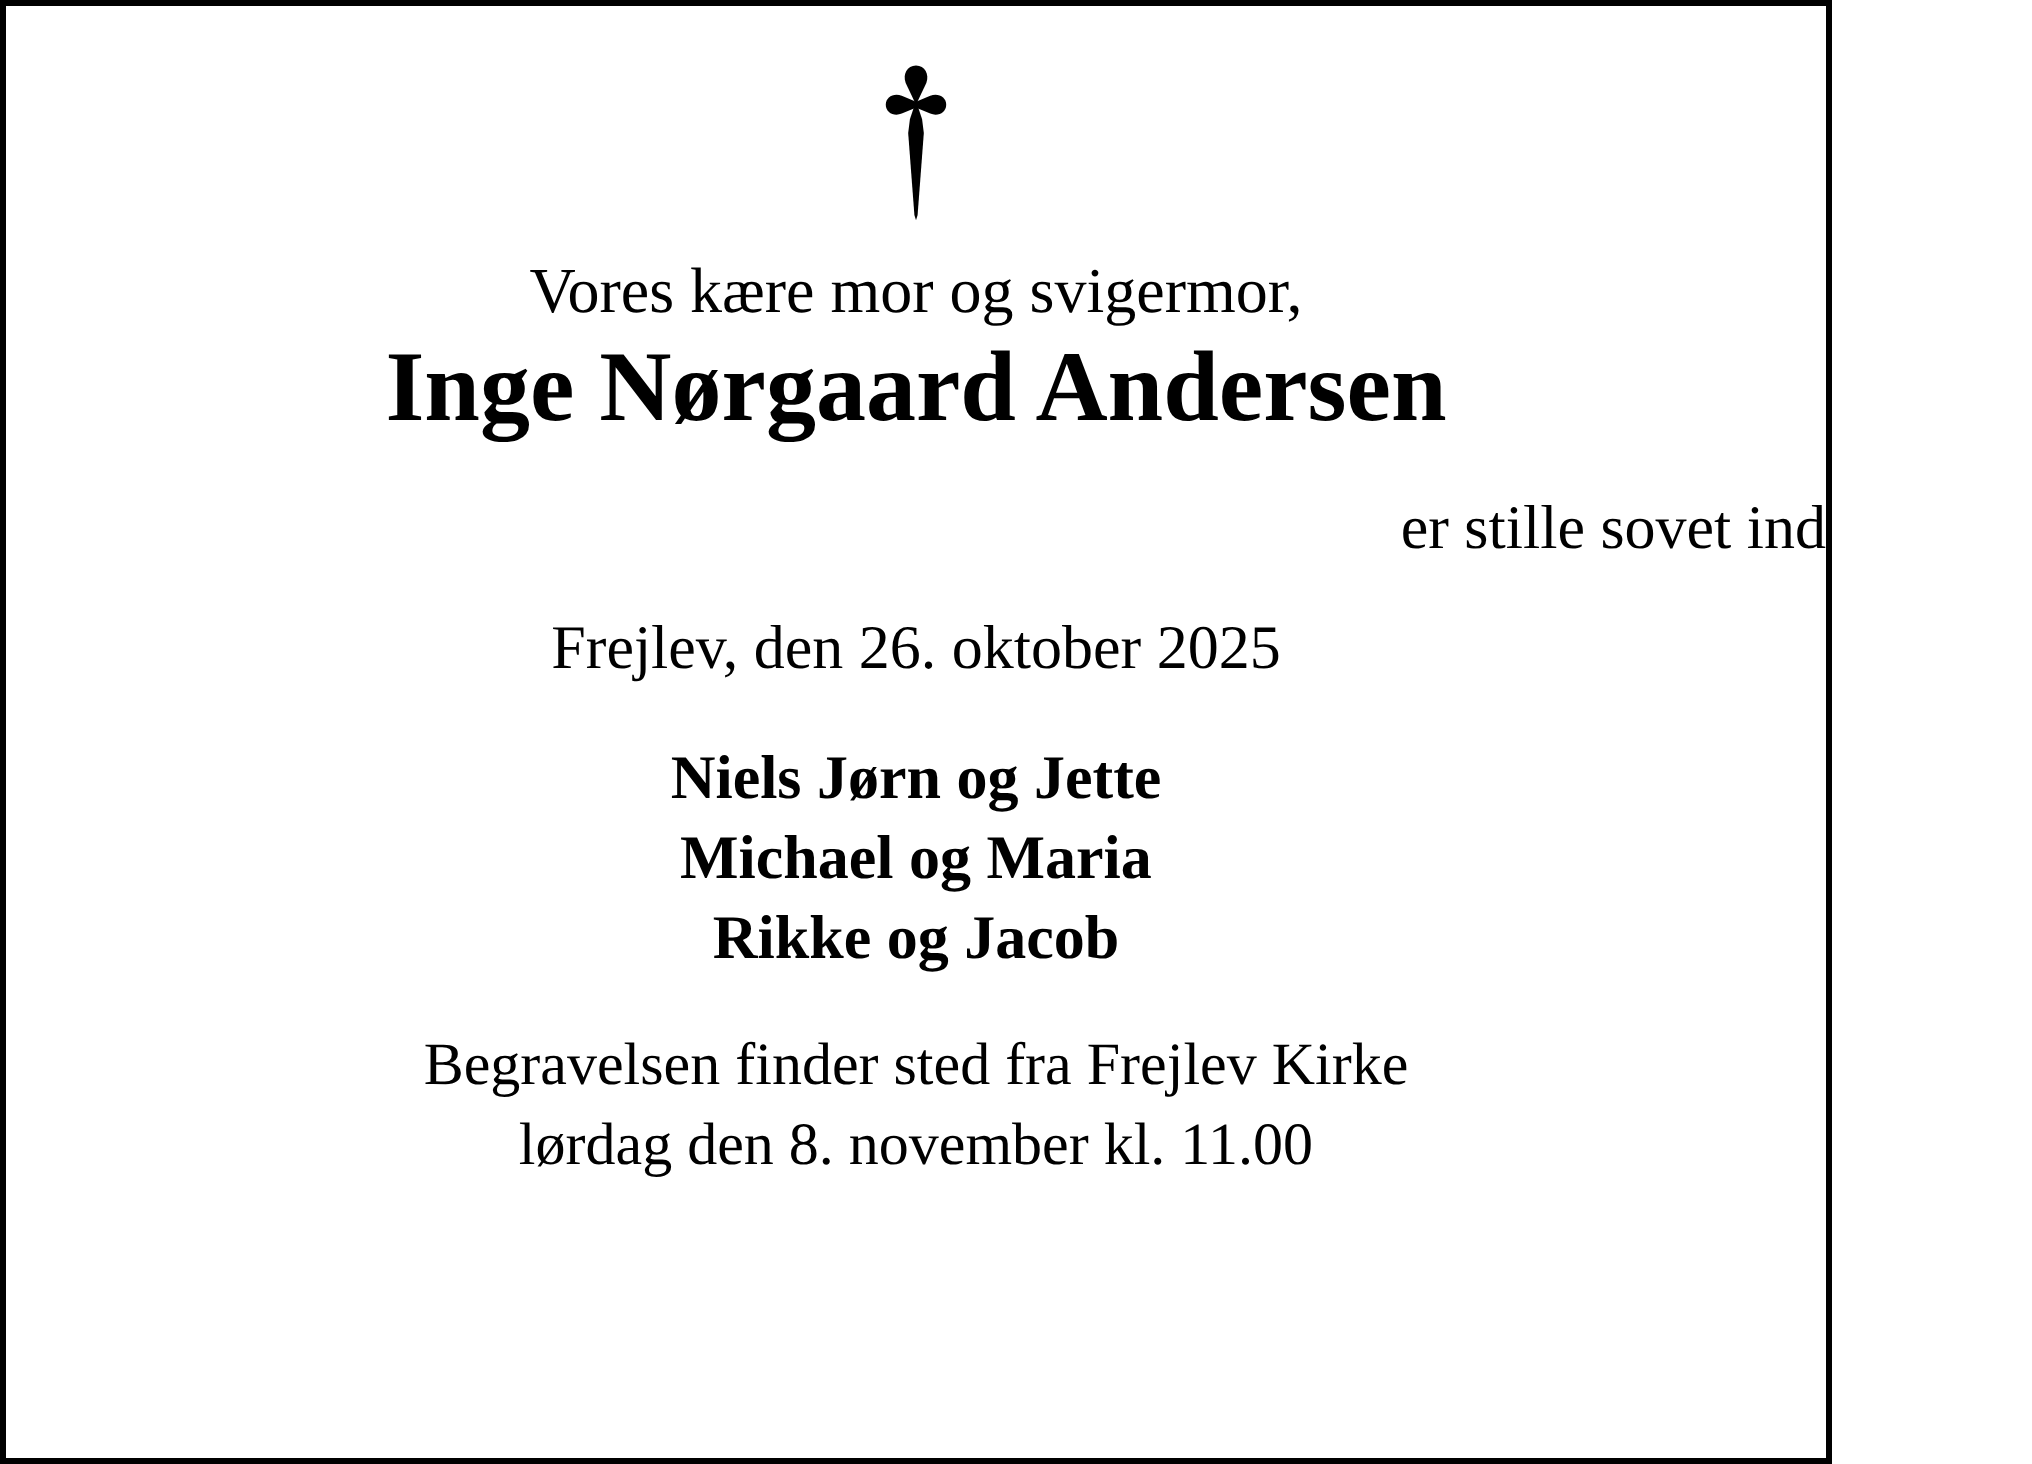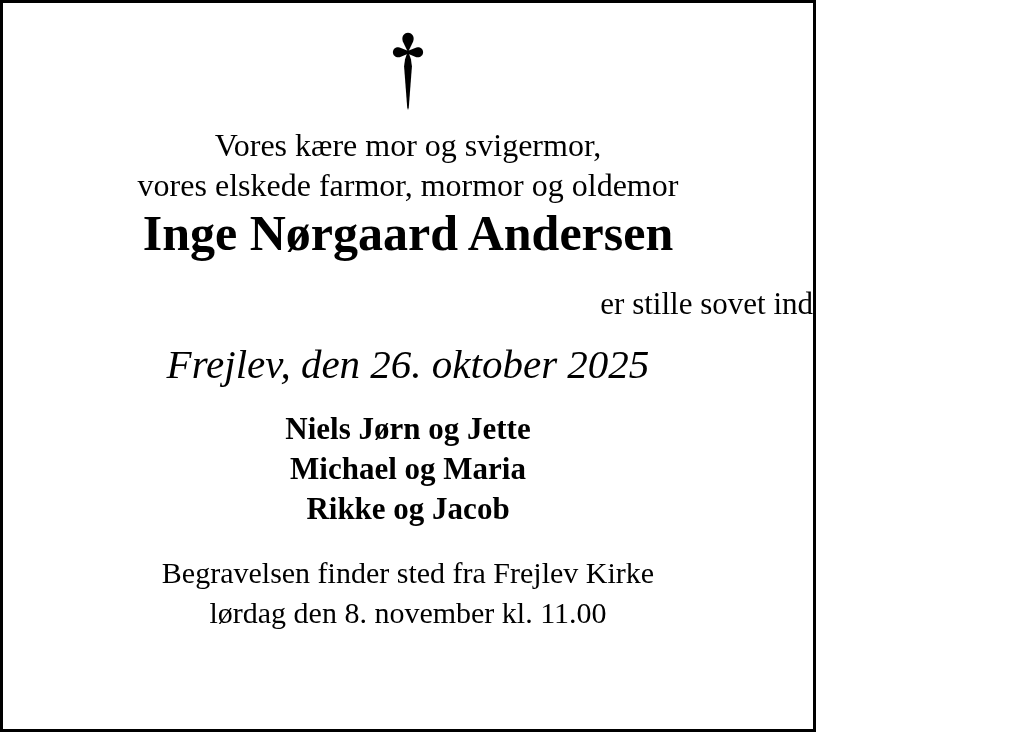--- a/index.html
+++ b/index.html
@@ -2,21 +2,21 @@
 <html><head>
 <meta charset="utf-8">
 <style>
   html, body {
     margin: 0;
     padding: 0;
     background: #ffffff;
   }
   .notice-page {
     box-sizing: border-box;
-    width: 816px;
+    width: 916px;
     height: 732px;
     background: #ffffff;
     border: 3px solid #000000;
     font-family: "Liberation Serif", "DejaVu Serif", serif;
     color: #000000;
     text-align: center;
     overflow: hidden;
   }
   .cross-wrap {
     margin-top: 28px;
@@ -40,23 +40,22 @@
     font-weight: bold;
   }
   .sleep-line {
     margin-top: 26px;
     font-size: 31px;
     line-height: 34px;
     text-align: right;
   }
   .place-date {
     margin-top: 26px;
-    font-size: 41px;
+    font-size: 31px;
     line-height: 34px;
-    font-style: italic;
   }
   .family {
     margin-top: 28px;
     font-size: 31px;
     line-height: 40px;
     font-weight: bold;
   }
   .funeral {
     margin-top: 24px;
     font-size: 30px;
@@ -77,21 +76,20 @@
       <path d="M3 24 C3 19.6 7.6 17.2 12 19 L24 24 L12 29 C7.6 30.8 3 28.4 3 24 Z" fill="#000"></path>
 
       <path d="M37 24 C37 19.6 32.4 17.2 28 19 L16 24 L28 29 C32.4 30.8 37 28.4 37 24 Z" fill="#000"></path>
 
       <path d="M20 22 L23.4 32 L24.4 40 L20.9 86 L20 89 L19.1 86 L15.6 40 L16.6 32 Z" fill="#000"></path>
     </svg>
   </div>
 
   <div class="intro">
     <p>Vores kære mor og svigermor,</p>
-    <p>vores elskede farmor, mormor og oldemor</p>
   </div>
 
   <div class="deceased-name">Inge Nørgaard Andersen</div>
 
   <div class="sleep-line">er stille sovet ind</div>
 
   <div class="place-date">Frejlev, den 26. oktober 2025</div>
 
   <div class="family">
     <p>Niels Jørn og Jette</p>

